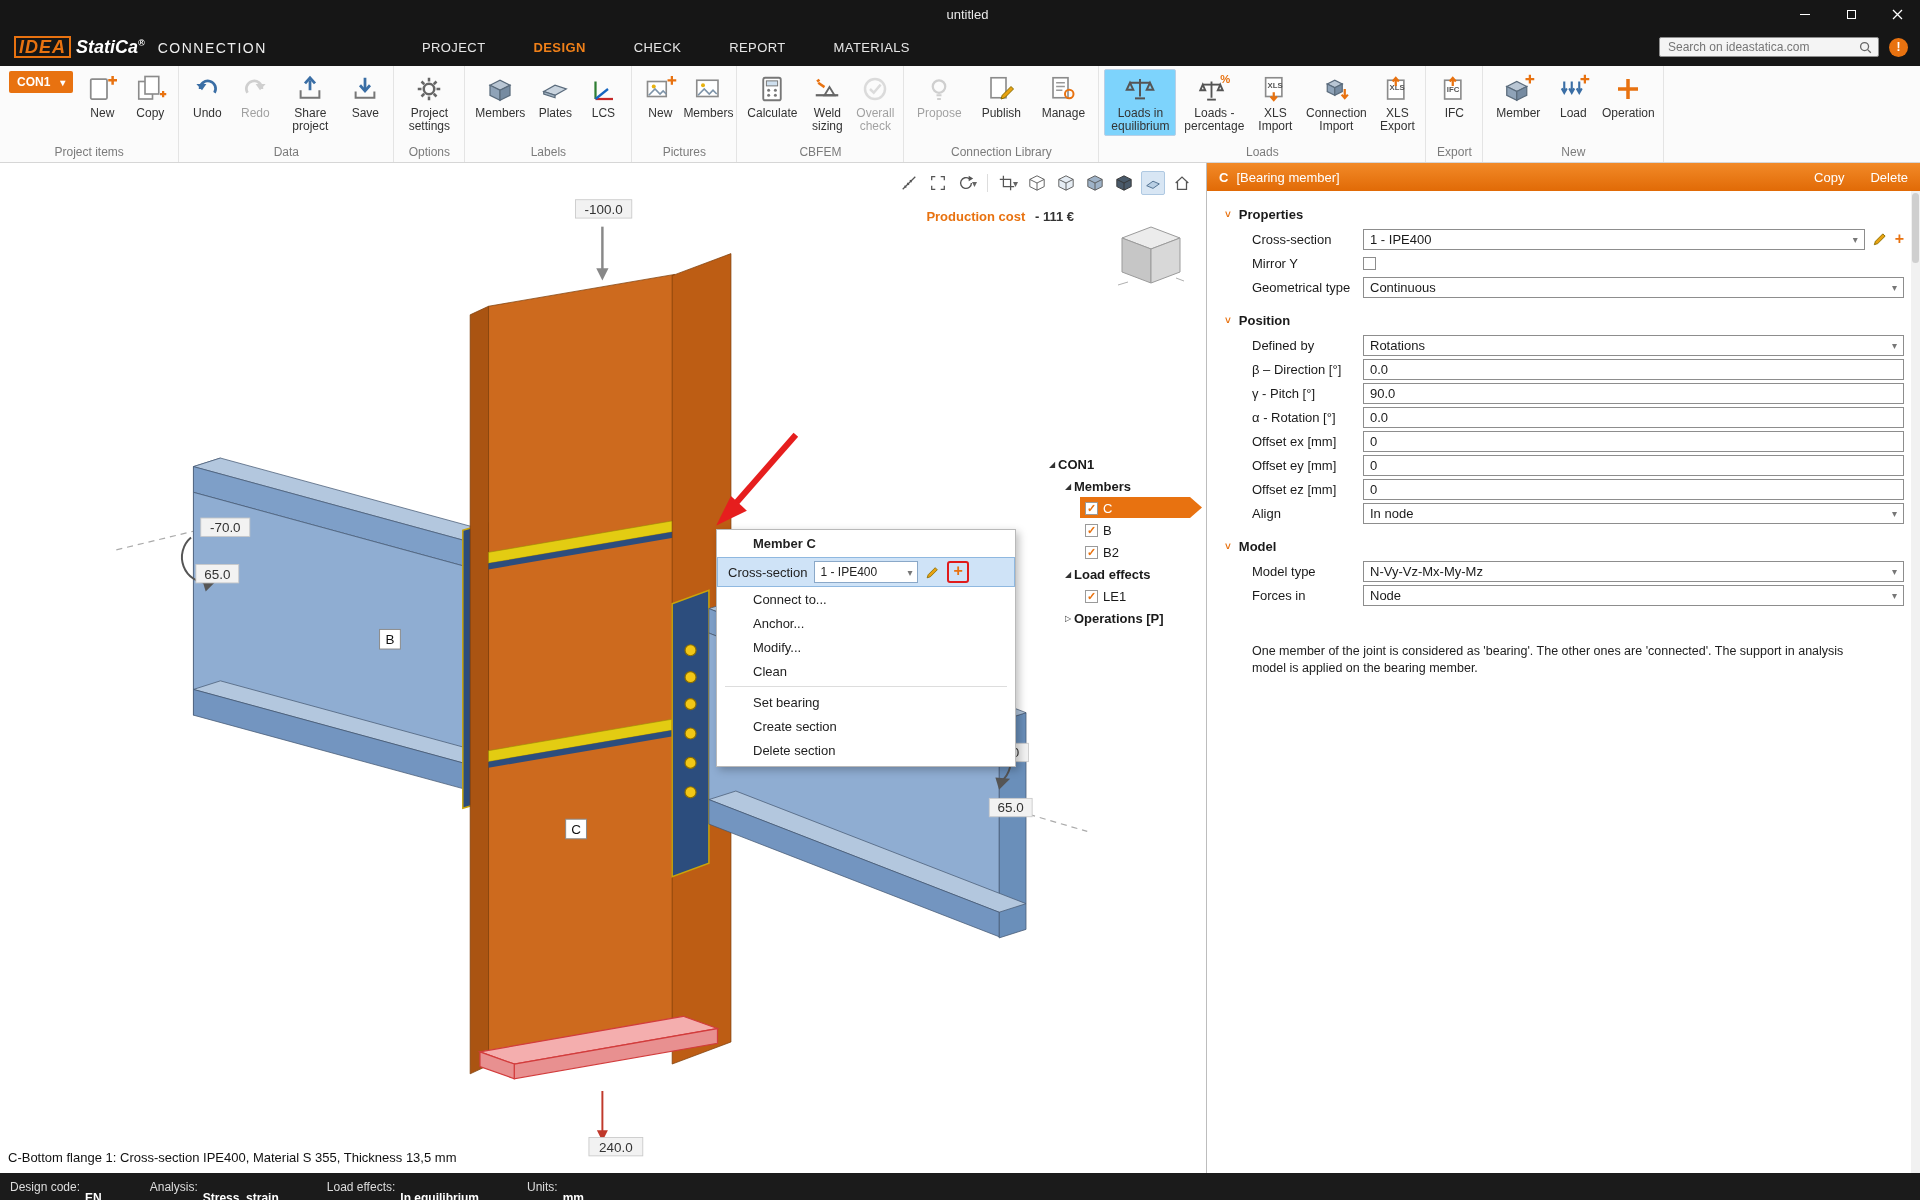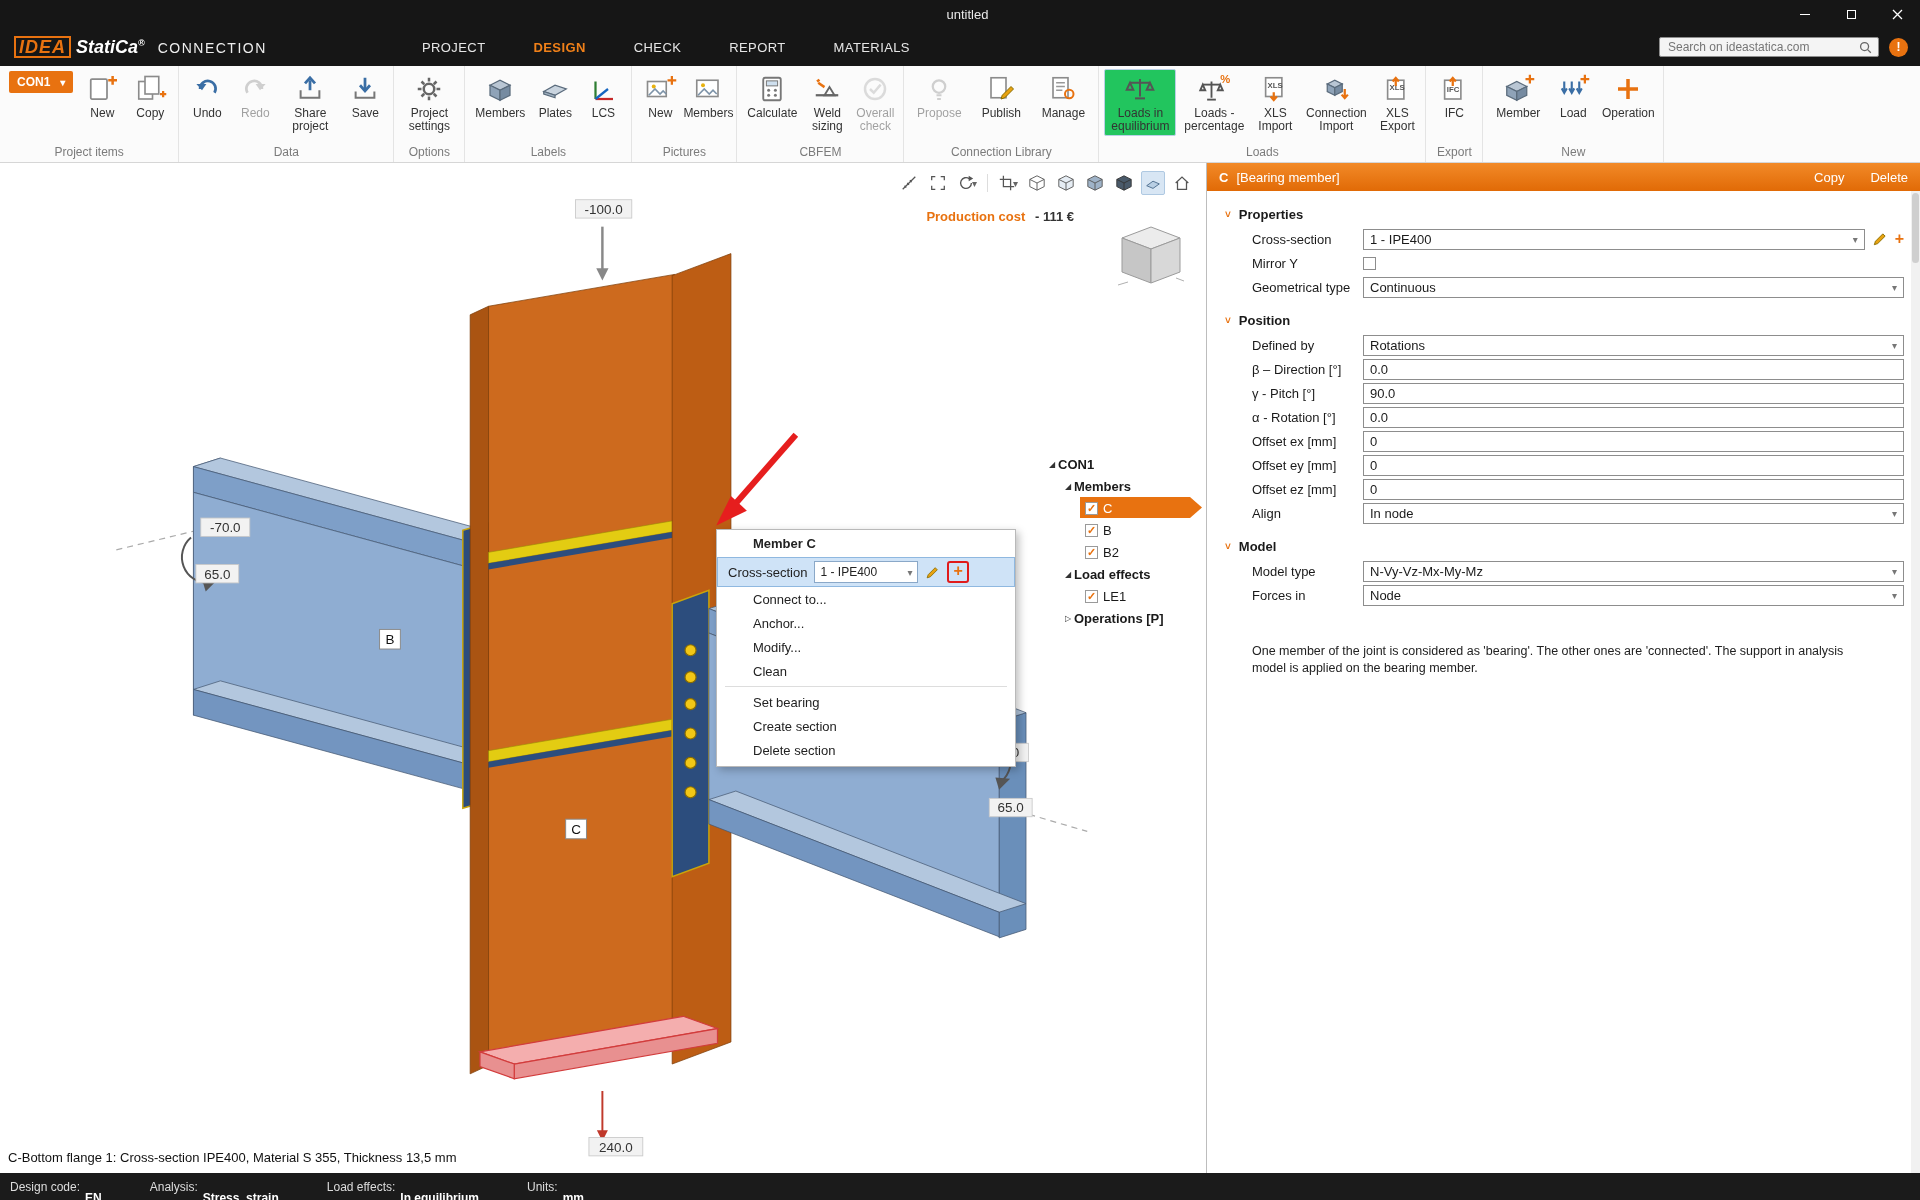--- a/index.html
+++ b/index.html
@@ -35,21 +35,21 @@
 
   
   .ribbon { height:97px; background:#fbfbfb; border-bottom:1px solid #d6d6d6; display:flex; }
   .rgroup { display:flex; flex-direction:column; border-right:1px solid #e4e4e4; padding:3px 5px 0; }
   .rbtns { display:flex; flex:1; align-items:flex-start; gap:2px; }
   .rlabel { font-size:12px; color:#7b7b7b; text-align:center; padding:1px 4px 3px; white-space:nowrap; }
   .rbtn { display:flex; flex-direction:column; align-items:center; width:60px; padding:4px 2px 2px; gap:3px; font-size:12px; line-height:13px; text-align:center; color:#333; border:1px solid transparent; border-radius:2px; }
   .rbtn.narrow { width:46px; }
   .rbtn.wide { width:72px; }
   .rbtn.dis { opacity:.45; }
-  .rbtn.pressed { background:#22c55e; border-color:#b9d0e6; }
+  .rbtn.pressed { background:#7dd3fc; border-color:#b9d0e6; }
   .ric { width:34px; height:30px; display:block; }
   .concol { display:flex; flex-direction:column; gap:6px; padding:2px 4px; }
   .con1 { background:#e87210; color:#fff; font-size:12px; font-weight:bold; height:22px; display:flex; align-items:center; gap:10px; padding:0 8px; border-radius:2px; }
   .con1 .ddchev { color:#fff; }
 
   
   .main { position:relative; height:1010px; }
   .viewport { position:absolute; left:0; top:0; width:1206px; height:1010px; background:#fff; overflow:hidden; }
   .scene { position:absolute; left:0; top:0; }
 

